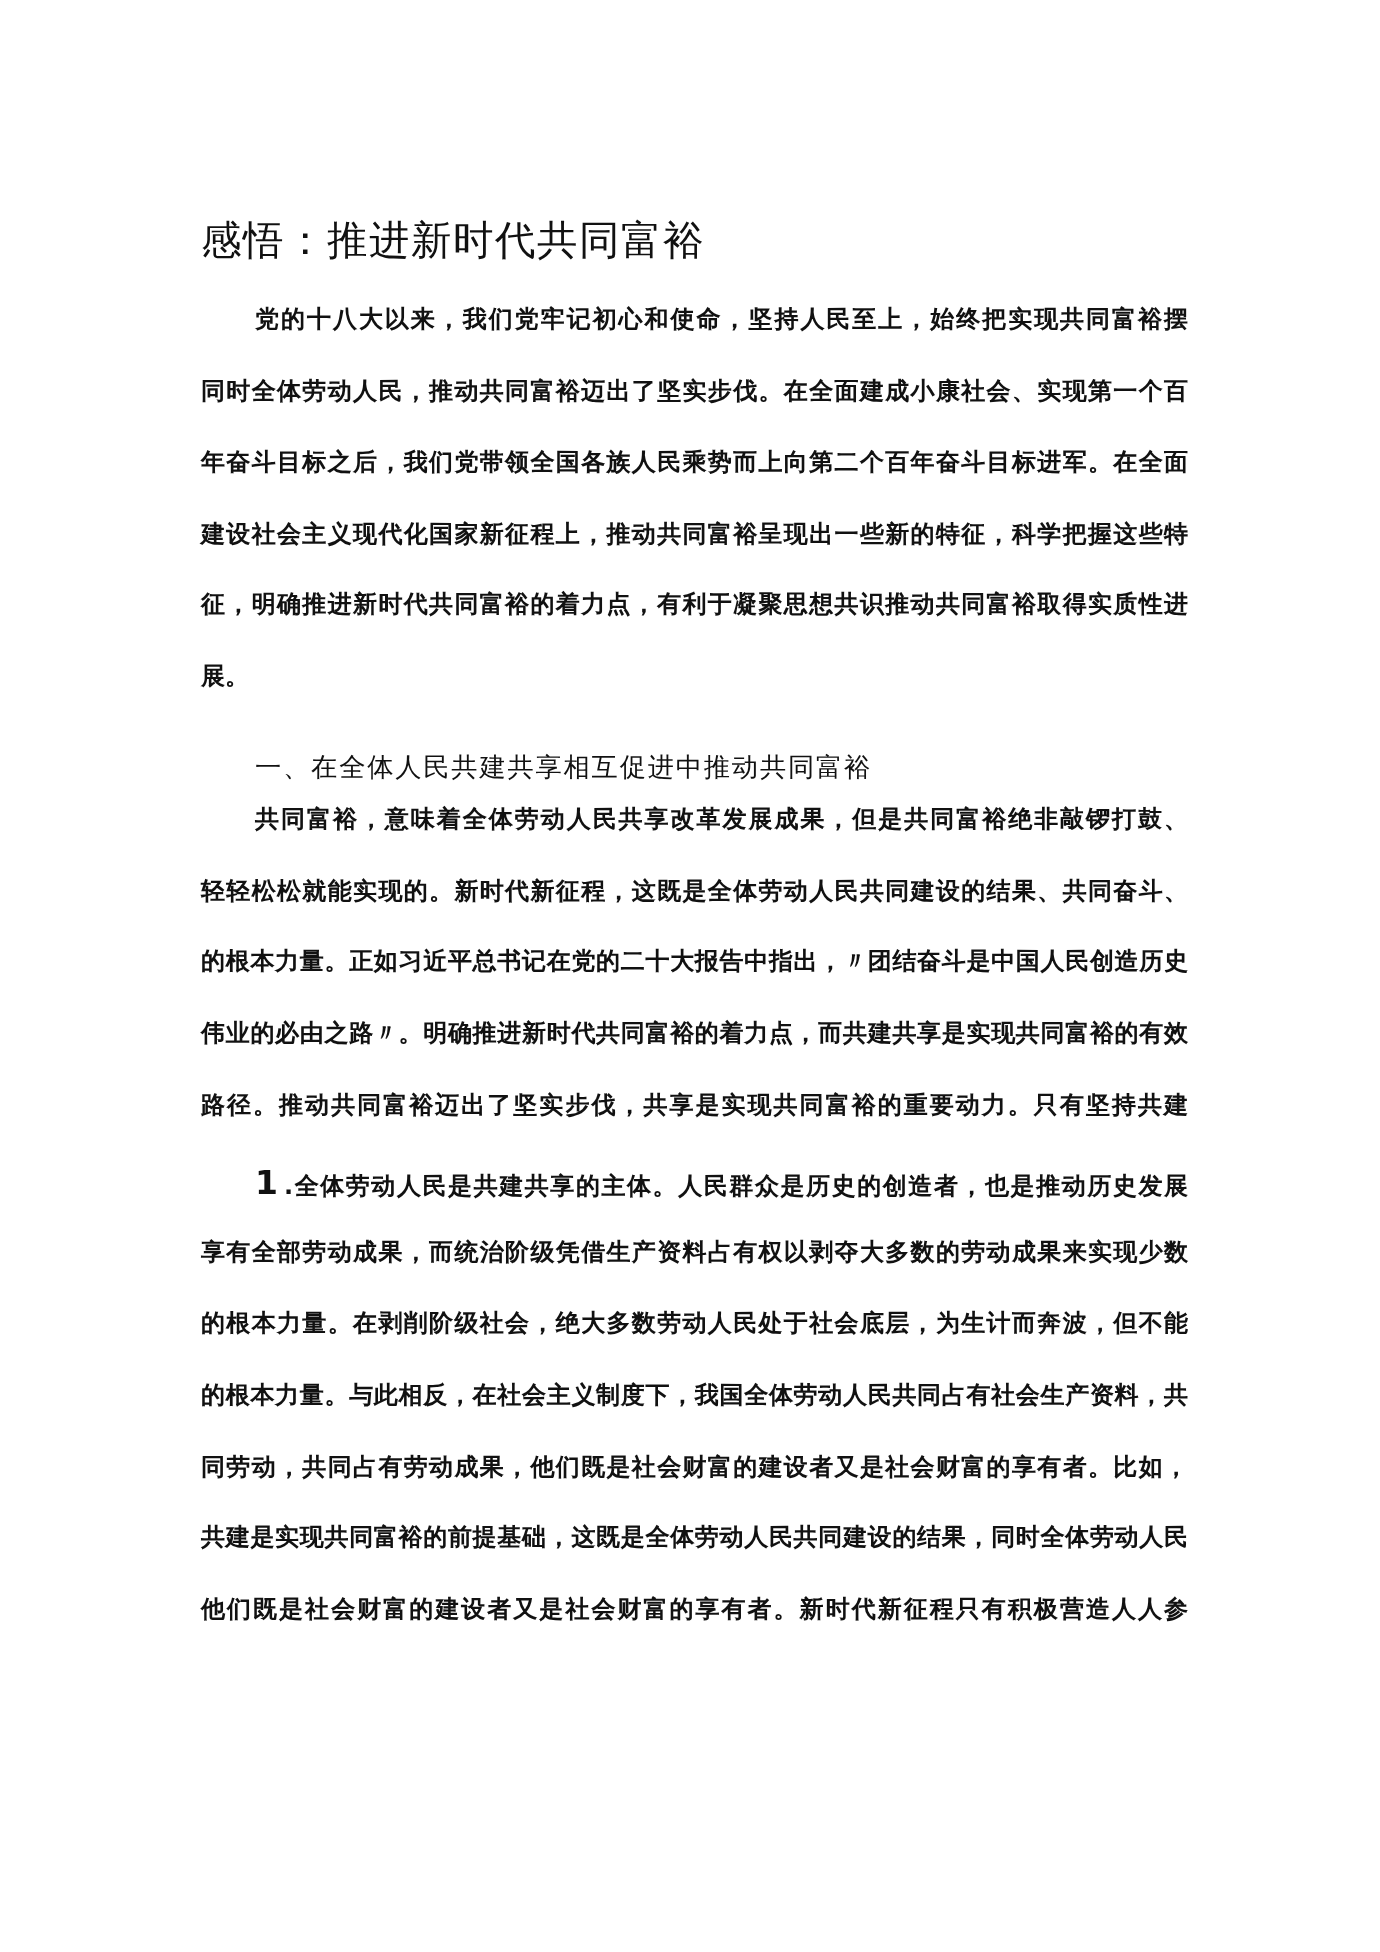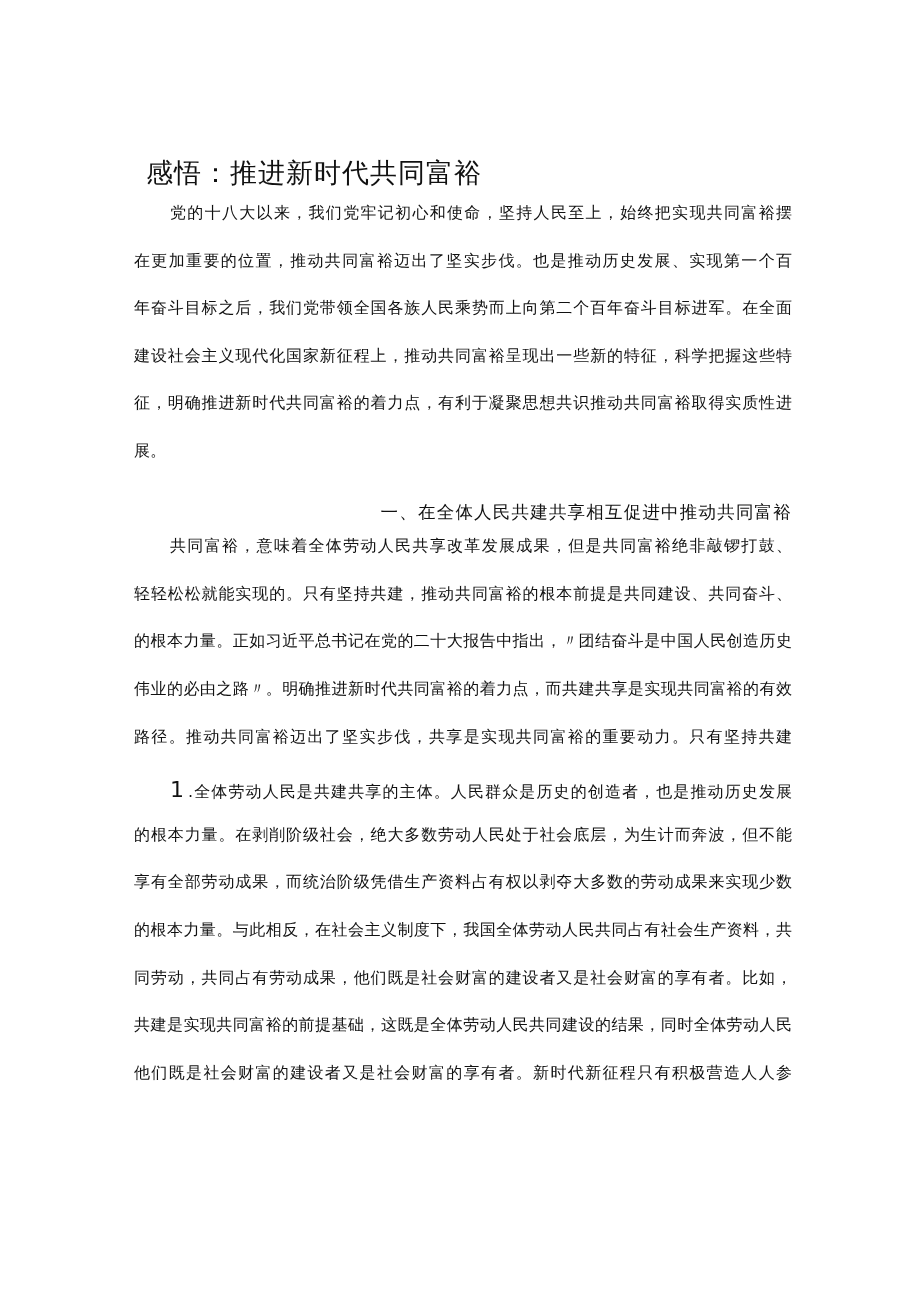--- a/index.html
+++ b/index.html
@@ -24,92 +24,92 @@
     .title {
       position: absolute;
       left: 0;
       top: 143px;
       font-family: "DejaVu Serif", "Liberation Serif", serif;
       font-size: 27px;
       line-height: 36px;
       font-weight: normal;
       letter-spacing: 1px;
       white-space: nowrap;
-      margin: 12px;
+      margin: 0;
     }
     .body {
       position: absolute;
       left: 0;
       top: 203px;
       width: 658px;
     }
     .line {
       display: block;
       white-space: nowrap;
       text-align: justify;
       text-align-last: justify;
       height: 47.6px;
+      font-weight: bold;
     }
     .line.last {
       text-align-last: left;
     }
     .line.indent {
       padding-left: 36px;
     }
     .heading {
       display: block;
       white-space: nowrap;
       height: 47.6px;
       padding-left: 36px;
       font-size: 17.5px;
       line-height: 47.6px;
       letter-spacing: 1.2px;
-      text-align: right;
     }
     .gap {
       height: 3px;
     }
     .num {
       font-size: 22px;
       letter-spacing: 4px;
     }
   </style>
 </head>
 <body>
 
 <div class="page">
   <h1 class="title">感悟：推进新时代共同富裕</h1>
 
   <div class="body">
 
     <div class="para-block">
       <span class="line indent">党的十八大以来，我们党牢记初心和使命，坚持人民至上，始终把实现共同富裕摆</span>
-      <span class="line">在更加重要的位置，推动共同富裕迈出了坚实步伐。也是推动历史发展、实现第一个百</span>
+      <span class="line">同时全体劳动人民，推动共同富裕迈出了坚实步伐。在全面建成小康社会、实现第一个百</span>
       <span class="line">年奋斗目标之后，我们党带领全国各族人民乘势而上向第二个百年奋斗目标进军。在全面</span>
       <span class="line">建设社会主义现代化国家新征程上，推动共同富裕呈现出一些新的特征，科学把握这些特</span>
       <span class="line">征，明确推进新时代共同富裕的着力点，有利于凝聚思想共识推动共同富裕取得实质性进</span>
       <span class="line last">展。</span>
     </div>
 
     <div class="heading">一、在全体人民共建共享相互促进中推动共同富裕</div>
 
     <div class="para-block">
       <span class="line indent">共同富裕，意味着全体劳动人民共享改革发展成果，但是共同富裕绝非敲锣打鼓、</span>
-      <span class="line">轻轻松松就能实现的。只有坚持共建，推动共同富裕的根本前提是共同建设、共同奋斗、</span>
+      <span class="line">轻轻松松就能实现的。新时代新征程，这既是全体劳动人民共同建设的结果、共同奋斗、</span>
       <span class="line">的根本力量。正如习近平总书记在党的二十大报告中指出，〃团结奋斗是中国人民创造历史</span>
       <span class="line">伟业的必由之路〃。明确推进新时代共同富裕的着力点，而共建共享是实现共同富裕的有效</span>
       <span class="line">路径。推动共同富裕迈出了坚实步伐，共享是实现共同富裕的重要动力。只有坚持共建</span>
     </div>
 
     <div class="gap"></div>
 
     <div class="para-block">
       <span class="line indent"><span class="num">1</span><span>.全体劳动人民是共建共享的主体。人民群众是历史的创造者，也是推动历史发展</span></span>
+      <span class="line">享有全部劳动成果，而统治阶级凭借生产资料占有权以剥夺大多数的劳动成果来实现少数</span>
       <span class="line">的根本力量。在剥削阶级社会，绝大多数劳动人民处于社会底层，为生计而奔波，但不能</span>
-      <span class="line">享有全部劳动成果，而统治阶级凭借生产资料占有权以剥夺大多数的劳动成果来实现少数</span>
       <span class="line">的根本力量。与此相反，在社会主义制度下，我国全体劳动人民共同占有社会生产资料，共</span>
       <span class="line">同劳动，共同占有劳动成果，他们既是社会财富的建设者又是社会财富的享有者。比如，</span>
       <span class="line">共建是实现共同富裕的前提基础，这既是全体劳动人民共同建设的结果，同时全体劳动人民</span>
       <span class="line">他们既是社会财富的建设者又是社会财富的享有者。新时代新征程只有积极营造人人参</span>
     </div>
 
   </div>
 </div>
 
 </body></html>

